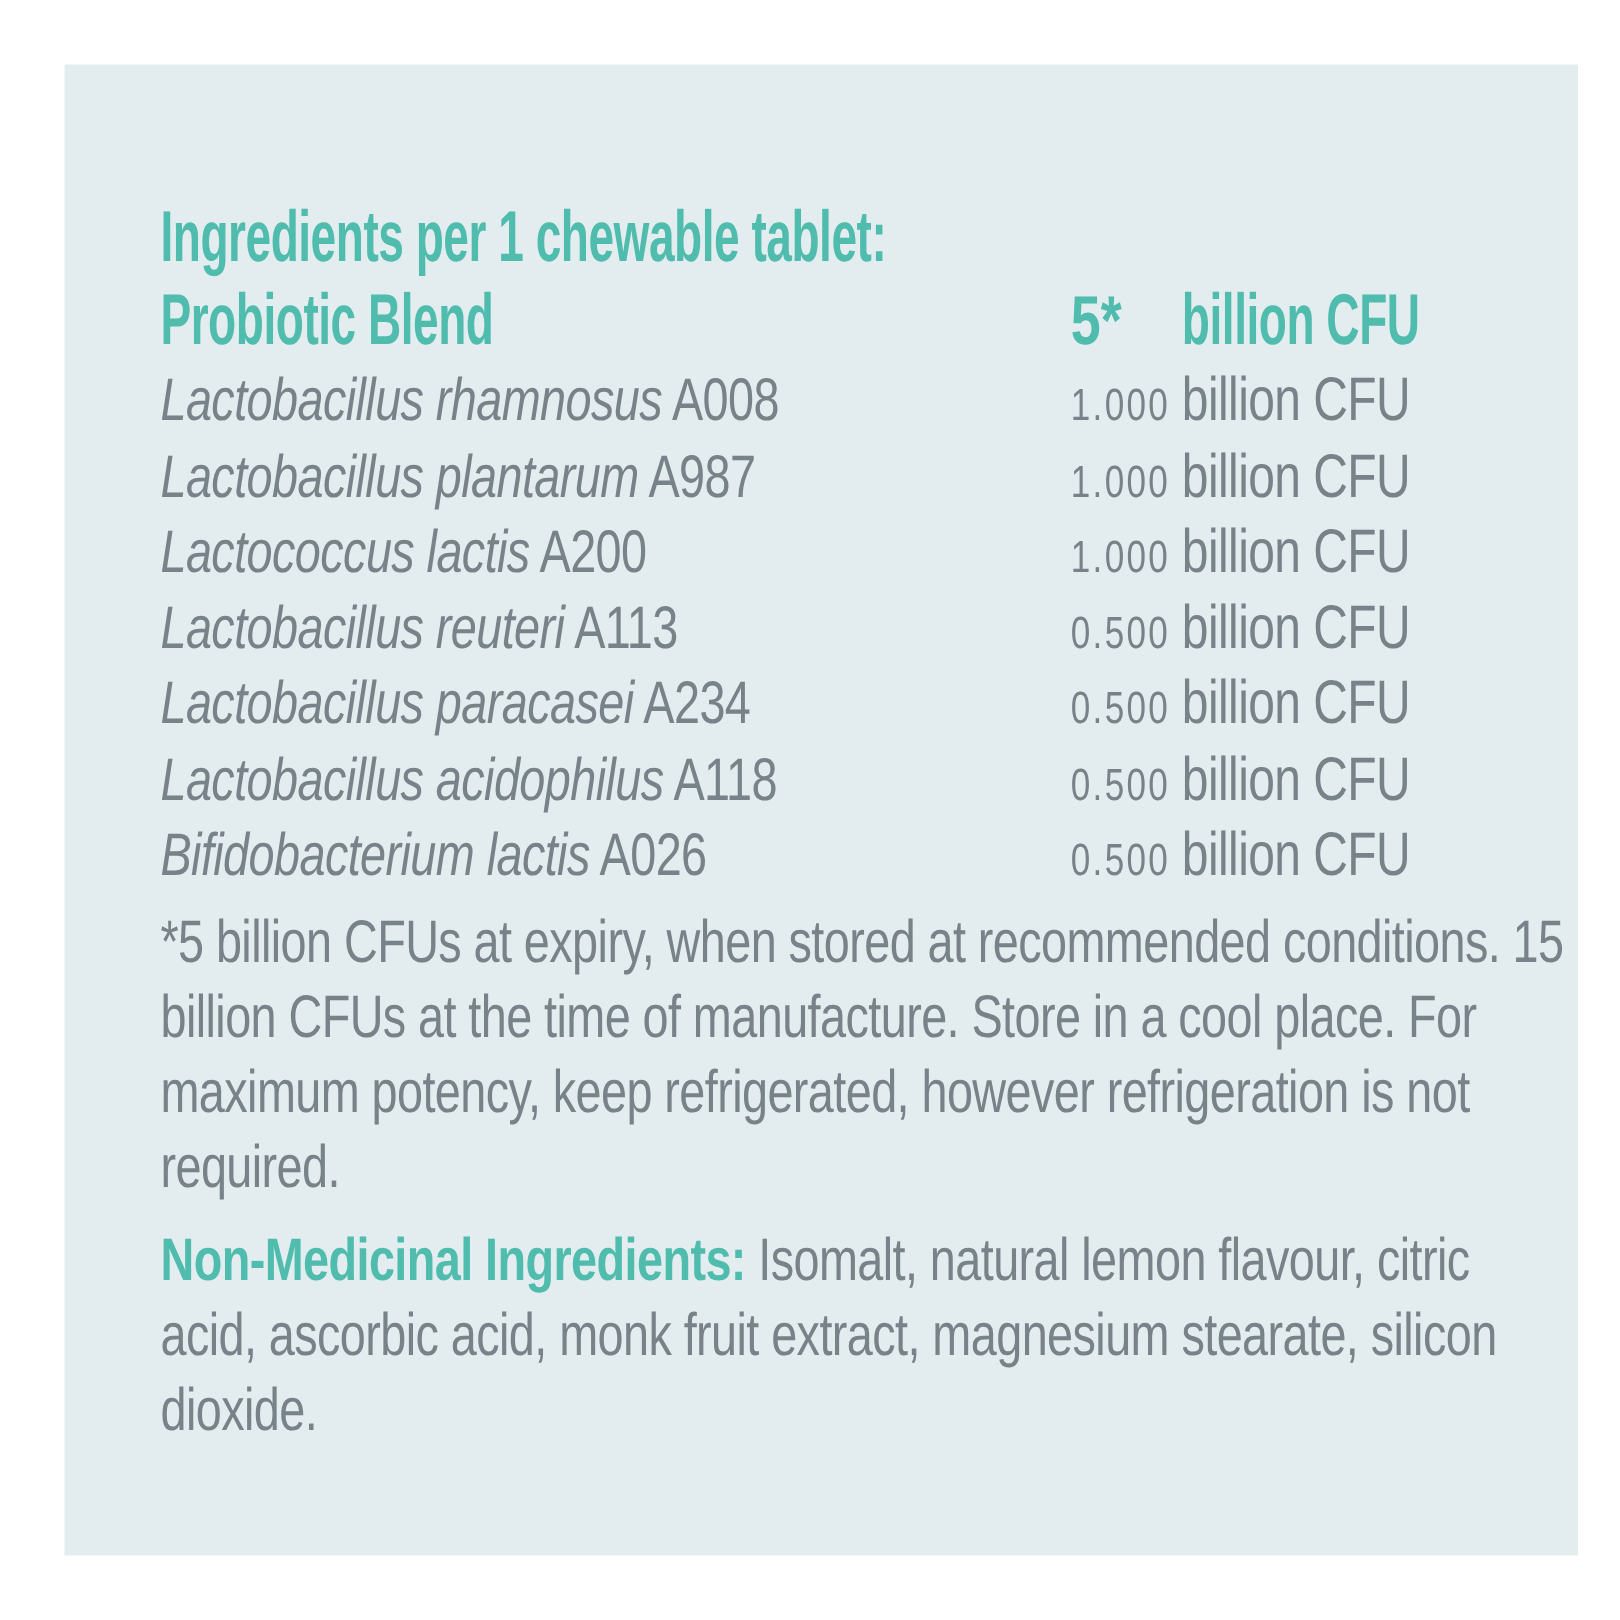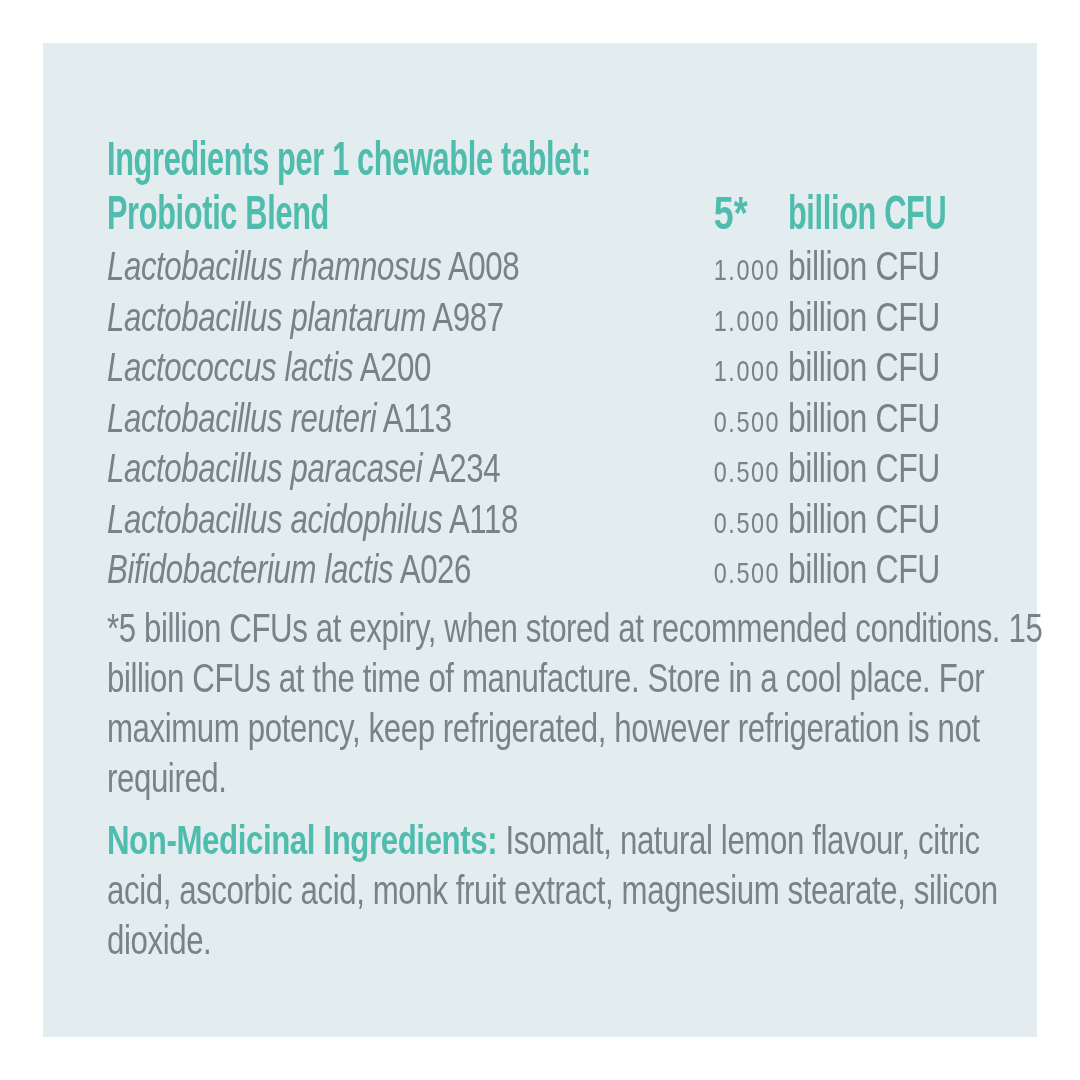--- a/index.html
+++ b/index.html
@@ -18,20 +18,21 @@
     background: #ffffff;
   }
   .panel {
     position: absolute;
     left: 43px;
     top: 43px;
     width: 994px;
     height: 994px;
     background: #e3edf0;
     overflow: visible;
+    padding-left: 15px;
   }
   
   .content {
     position: absolute;
     left: 0;
     top: 0;
     width: 1300px;
     padding: 90px 0 0 82px;
     transform: scaleX(0.78);
     transform-origin: 0 0;

